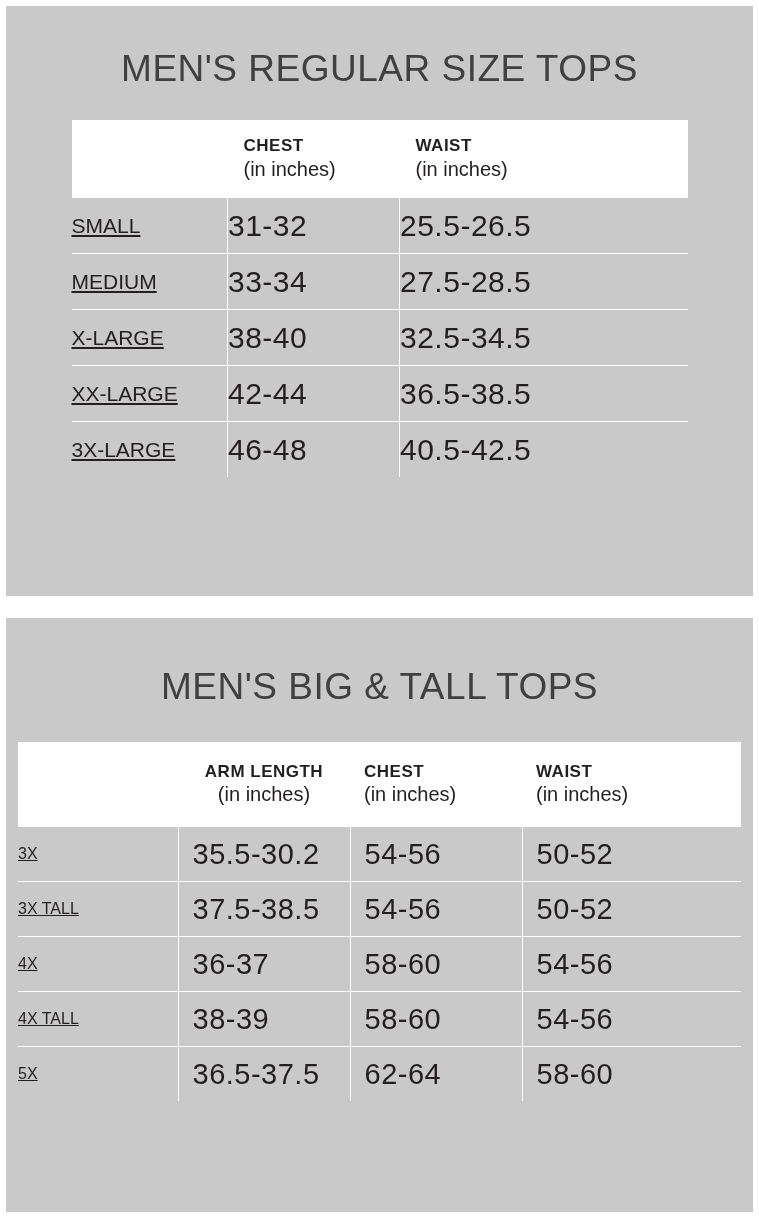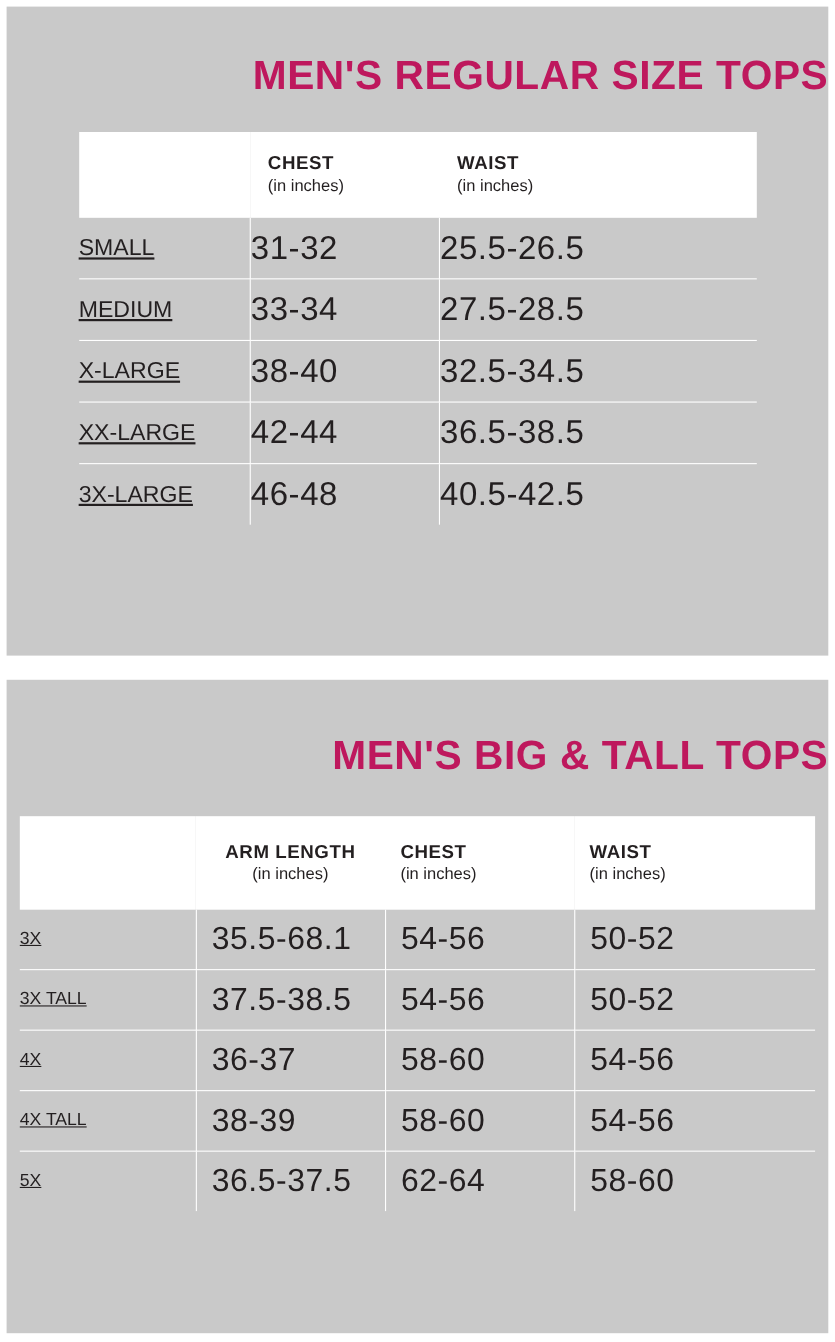--- a/index.html
+++ b/index.html
@@ -33,24 +33,24 @@
   }
   .panel-two {
     background: #c9c9c9;
     margin: 22px 6px 8px 6px;
     padding: 42px 0 34px 0;
     box-sizing: border-box;
     flex: 1;
   }
 
   .title {
-    text-align: right;
-    font-weight: bold;
+    text-align: center;
+    font-weight: normal;
     letter-spacing: 0.5px;
-    color: #be185d;
+    color: #404040;
   }
   .title-one {
     font-size: 37px;
     margin: 12px 0 30px 0;
   }
   .title-two {
     font-size: 37px;
     margin: 6px 0 34px 0;
   }
 
@@ -79,21 +79,21 @@
   .tbl-one thead th.blank { background: #ffffff; }
   .hdr-main {
     display: block;
     font-size: 17px;
     font-weight: bold;
     letter-spacing: 0.5px;
     line-height: 1.05;
   }
   .hdr-sub {
     display: block;
-    font-size: 15px;
+    font-size: 20px;
     font-weight: normal;
     margin-top: 3px;
   }
 
   .tbl-one tbody td {
     height: 55px;
     border-bottom: 1px solid #ffffff;
     border-right: 1px solid #ffffff;
     vertical-align: middle;
     padding: 0;
@@ -229,21 +229,21 @@
           </th>
           <th>
             <span class="hdr-main">WAIST</span>
             <span class="hdr-sub">(in inches)</span>
           </th>
         </tr>
       </thead>
       <tbody>
         <tr>
           <td class="lbl">3X</td>
-          <td class="val">35.5-68.1</td>
+          <td class="val">35.5-30.2</td>
           <td class="val">54-56</td>
           <td class="val">50-52</td>
         </tr>
         <tr>
           <td class="lbl">3X TALL</td>
           <td class="val">37.5-38.5</td>
           <td class="val">54-56</td>
           <td class="val">50-52</td>
         </tr>
         <tr>

